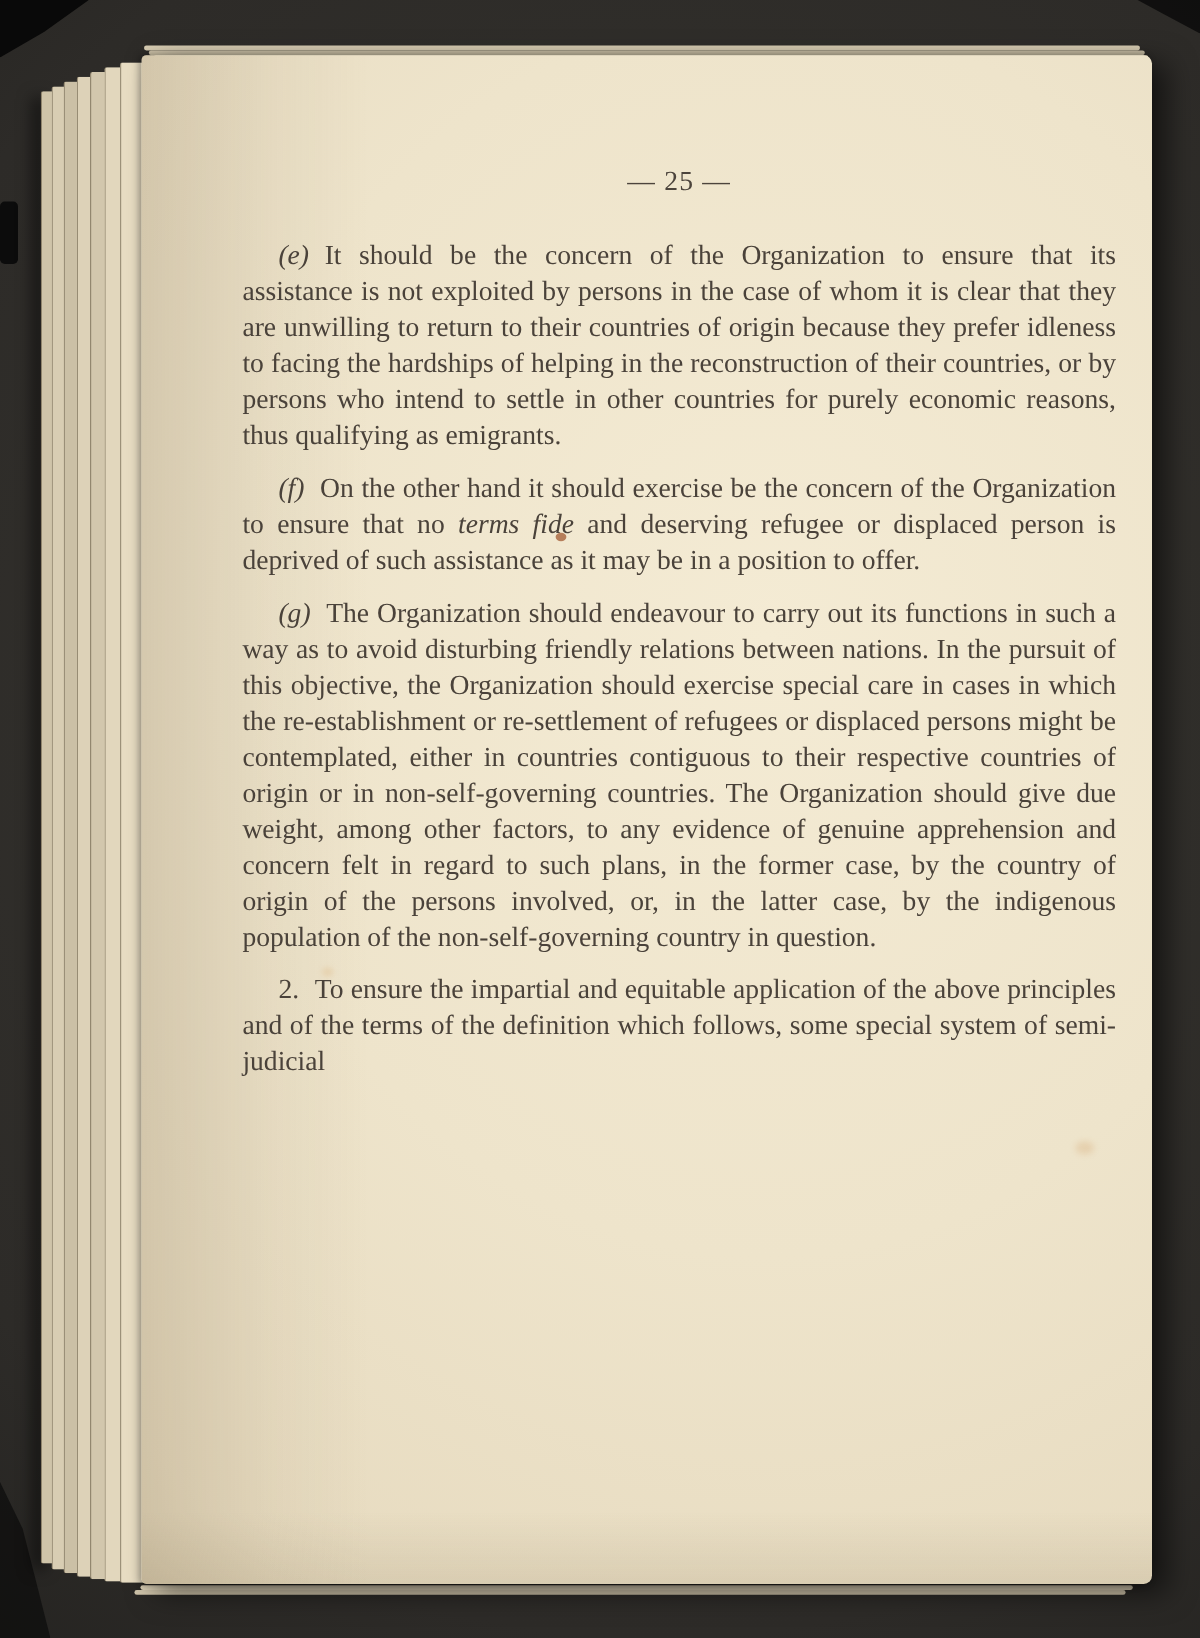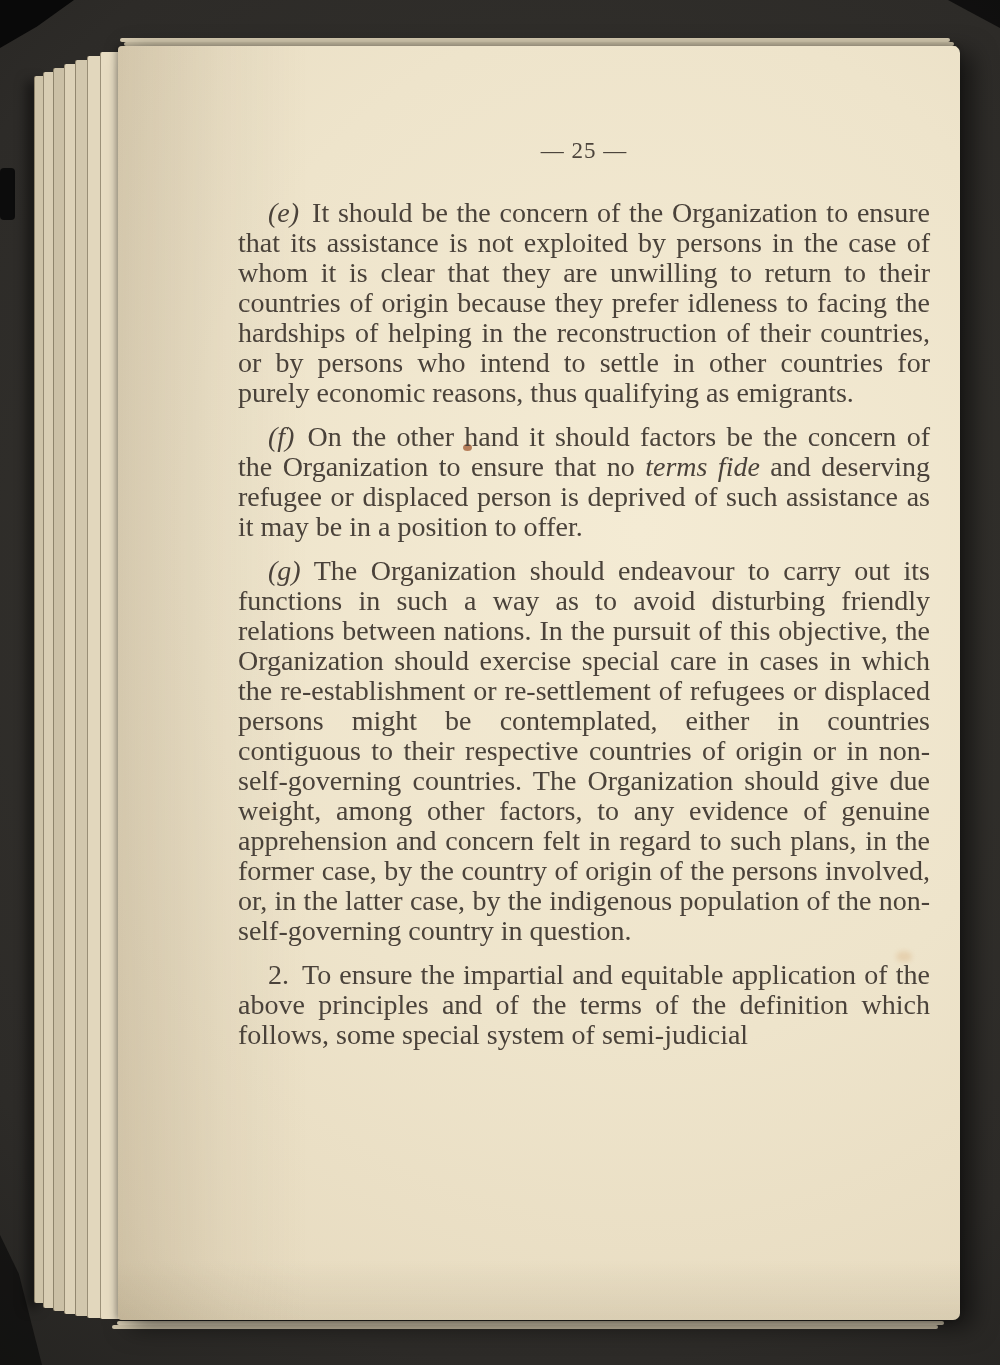--- a/index.html
+++ b/index.html
@@ -43,29 +43,29 @@
     position:absolute; left:118px; top:46px; right:40px; bottom:45px;
     background: radial-gradient(120% 90% at 62% 38%, #f4ebd4 0%, #eee4cb 45%, #e7dbc0 78%, #dbcfb2 100%);
     border-radius:4px 7px 7px 4px;
     box-shadow: 12px 7px 24px rgba(0,0,0,.55), -2px 0 6px rgba(0,0,0,.3);
   }
   .page::before { 
     content:""; position:absolute; inset:0; border-radius:inherit; pointer-events:none;
     background: linear-gradient(90deg, rgba(120,100,68,.20) 0%, rgba(120,100,68,.06) 110px, rgba(0,0,0,0) 190px),
                 linear-gradient(0deg, rgba(110,95,65,.12) 0%, rgba(0,0,0,0) 60px);
   }
-  .page-inner { position:relative; padding:92px 30px 0 120px; }
+  .page-inner { position:relative; padding:92px 30px 0 84px; }
 
   .page-number {
     text-align:center; font-size:23px; letter-spacing:1px;
     color:#4c443c; margin:0 0 34px 0;
   }
 
   .text-block {
-    font-size:28px; line-height:30px; color:#4a423a;
+    font-size:23px; line-height:30px; color:#4a423a;
     text-align:justify;
   }
   .text-block p.para { margin:0 0 14px 0; text-indent:30px; }
   .text-block p.para:last-child { margin-top:8px; }
   .italic { font-style:italic; }
   .label { padding-right:13px; }
 
   
   .speck1 { position:absolute; left:345px; top:398px; width:9px; height:7px; background:#a35b33; border-radius:50%; opacity:.75; filter:blur(.5px); }
   .speck2 { position:absolute; right:48px; top:905px; width:16px; height:11px; background:#dcb98c; border-radius:50%; opacity:.45; filter:blur(2.5px); }
@@ -96,20 +96,20 @@
   <div class="strip b2"></div>
 
   <div class="page">
     <div class="speck1"></div>
     <div class="speck2"></div>
     <div class="speck3"></div>
     <div class="page-inner">
       <div class="page-number">— 25 —</div>
       <div class="text-block">
           <p class="para"><span class="italic label">(e)</span><span>It should be the concern of the Organization to ensure that its assistance is not exploited by persons in the case of whom it is clear that they are unwilling to return to their countries of origin because they prefer idleness to facing the hardships of helping in the reconstruction of their countries, or by persons who intend to settle in other countries for purely economic reasons, thus qualifying as emigrants.</span></p>
-          <p class="para"><span class="italic label">(f)</span><span>On the other hand it should factors be the concern of the Organization to ensure that no </span><span class="italic">terms fide</span><span> and deserving refugee or displaced person is deprived of such assistance as it may be in a position to offer.</span></p>
+          <p class="para"><span class="italic label">(f)</span><span>On the other hand it should exercise be the concern of the Organization to ensure that no </span><span class="italic">terms fide</span><span> and deserving refugee or displaced person is deprived of such assistance as it may be in a position to offer.</span></p>
           <p class="para"><span class="italic label">(g)</span><span>The Organization should endeavour to carry out its functions in such a way as to avoid disturbing friendly relations between nations.  In the pursuit of this objective, the Organization should exercise special care in cases in which the re-establishment or re-settlement of refugees or displaced persons might be contemplated, either in countries contiguous to their respective countries of origin or in non-self-governing countries.  The Organization should give due weight, among other factors, to any evidence of genuine apprehension and concern felt in regard to such plans, in the former case, by the country of origin of the persons involved, or, in the latter case, by the indigenous population of the non-self-governing country in question.</span></p>
           <p class="para"><span class="label">2.</span><span>To ensure the impartial and equitable application of the above principles and of the terms of the definition which follows, some special system of semi-judicial</span></p>
         </div>
     </div>
   </div>
 
 </div>
 
 </body></html>

